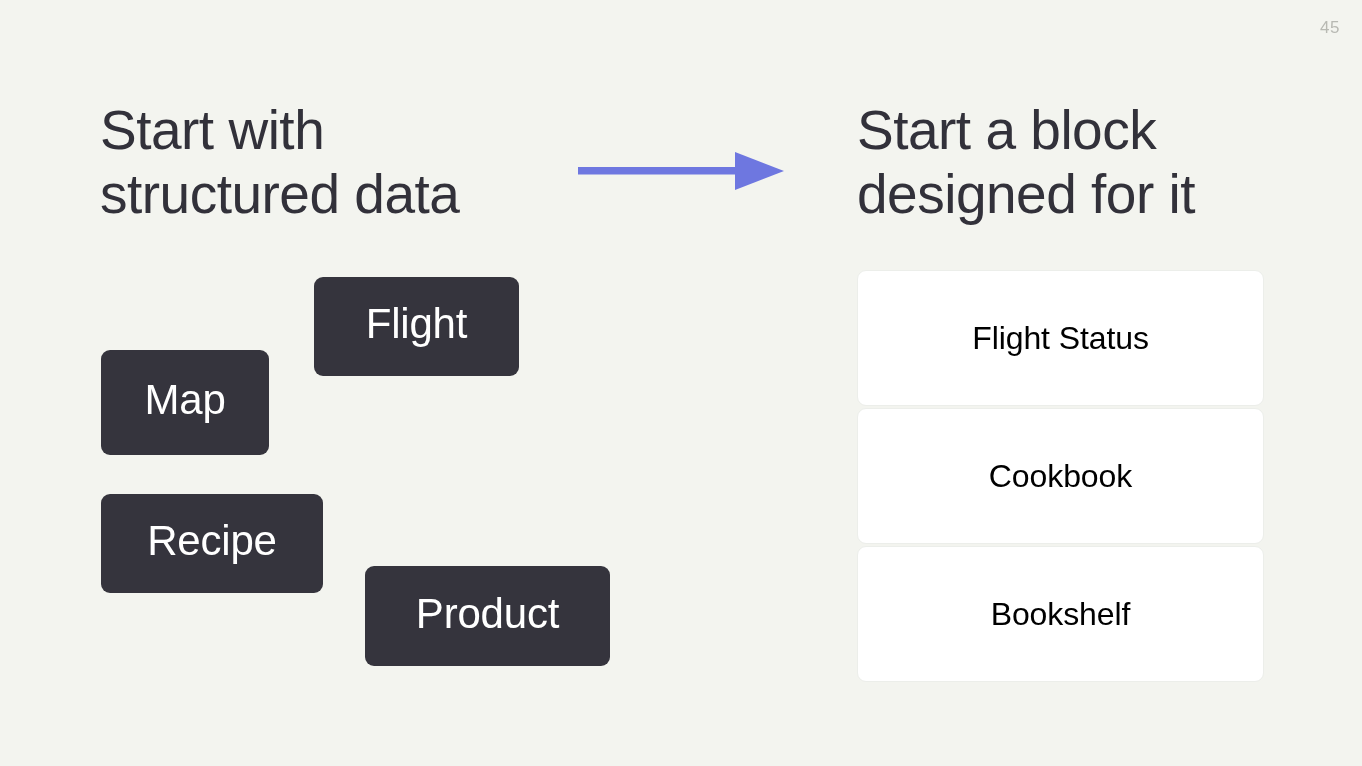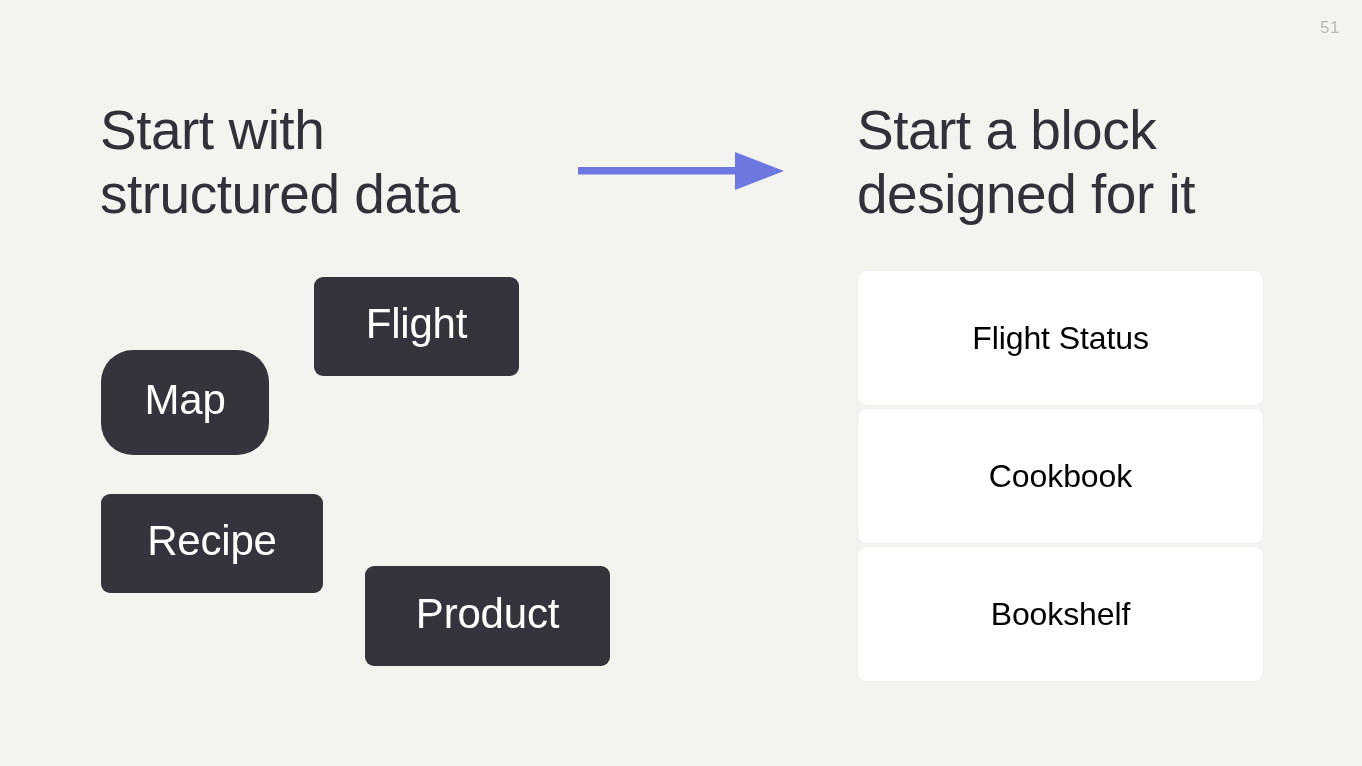--- a/index.html
+++ b/index.html
@@ -106,39 +106,39 @@
   }
   .card-0 { top: 270px; }
   .card-1 { top: 408px; }
   .card-2 { top: 546px; }
 </style>
 </head>
 <body>
 
 <div class="slide">
 
-  <div class="page-number">51</div>
+  <div class="page-number">45</div>
 
   <div class="heading heading-left">Start with
 structured data</div>
 
   <div class="arrow">
     <svg width="215" height="50" viewBox="0 0 215 50" xmlns="http://www.w3.org/2000/svg">
       <rect x="3" y="21" width="168" height="7.5" fill="#6e77e0"></rect>
       <polygon points="160,6 209,25 160,44" fill="#6e77e0"></polygon>
     </svg>
   </div>
 
   <div class="heading heading-right">Start a block
 designed for it</div>
 
   <div class="chip" id="chip-0" style="left: 314px; top: 277px; width: 205px; height: 99px;">
     <span>Flight</span>
   </div>
-  <div class="chip" id="chip-1" style="left: 101px; top: 350px; width: 168px; height: 105px; border-radius: 32px;">
+  <div class="chip" id="chip-1" style="left: 101px; top: 350px; width: 168px; height: 105px;">
     <span>Map</span>
   </div>
   <div class="chip" id="chip-3" style="left: 101px; top: 494px; width: 222px; height: 99px;">
     <span>Recipe</span>
   </div>
   <div class="chip" id="chip-4" style="left: 365px; top: 566px; width: 245px; height: 100px;">
     <span>Product</span>
   </div>
 
   <div class="card card-0">

